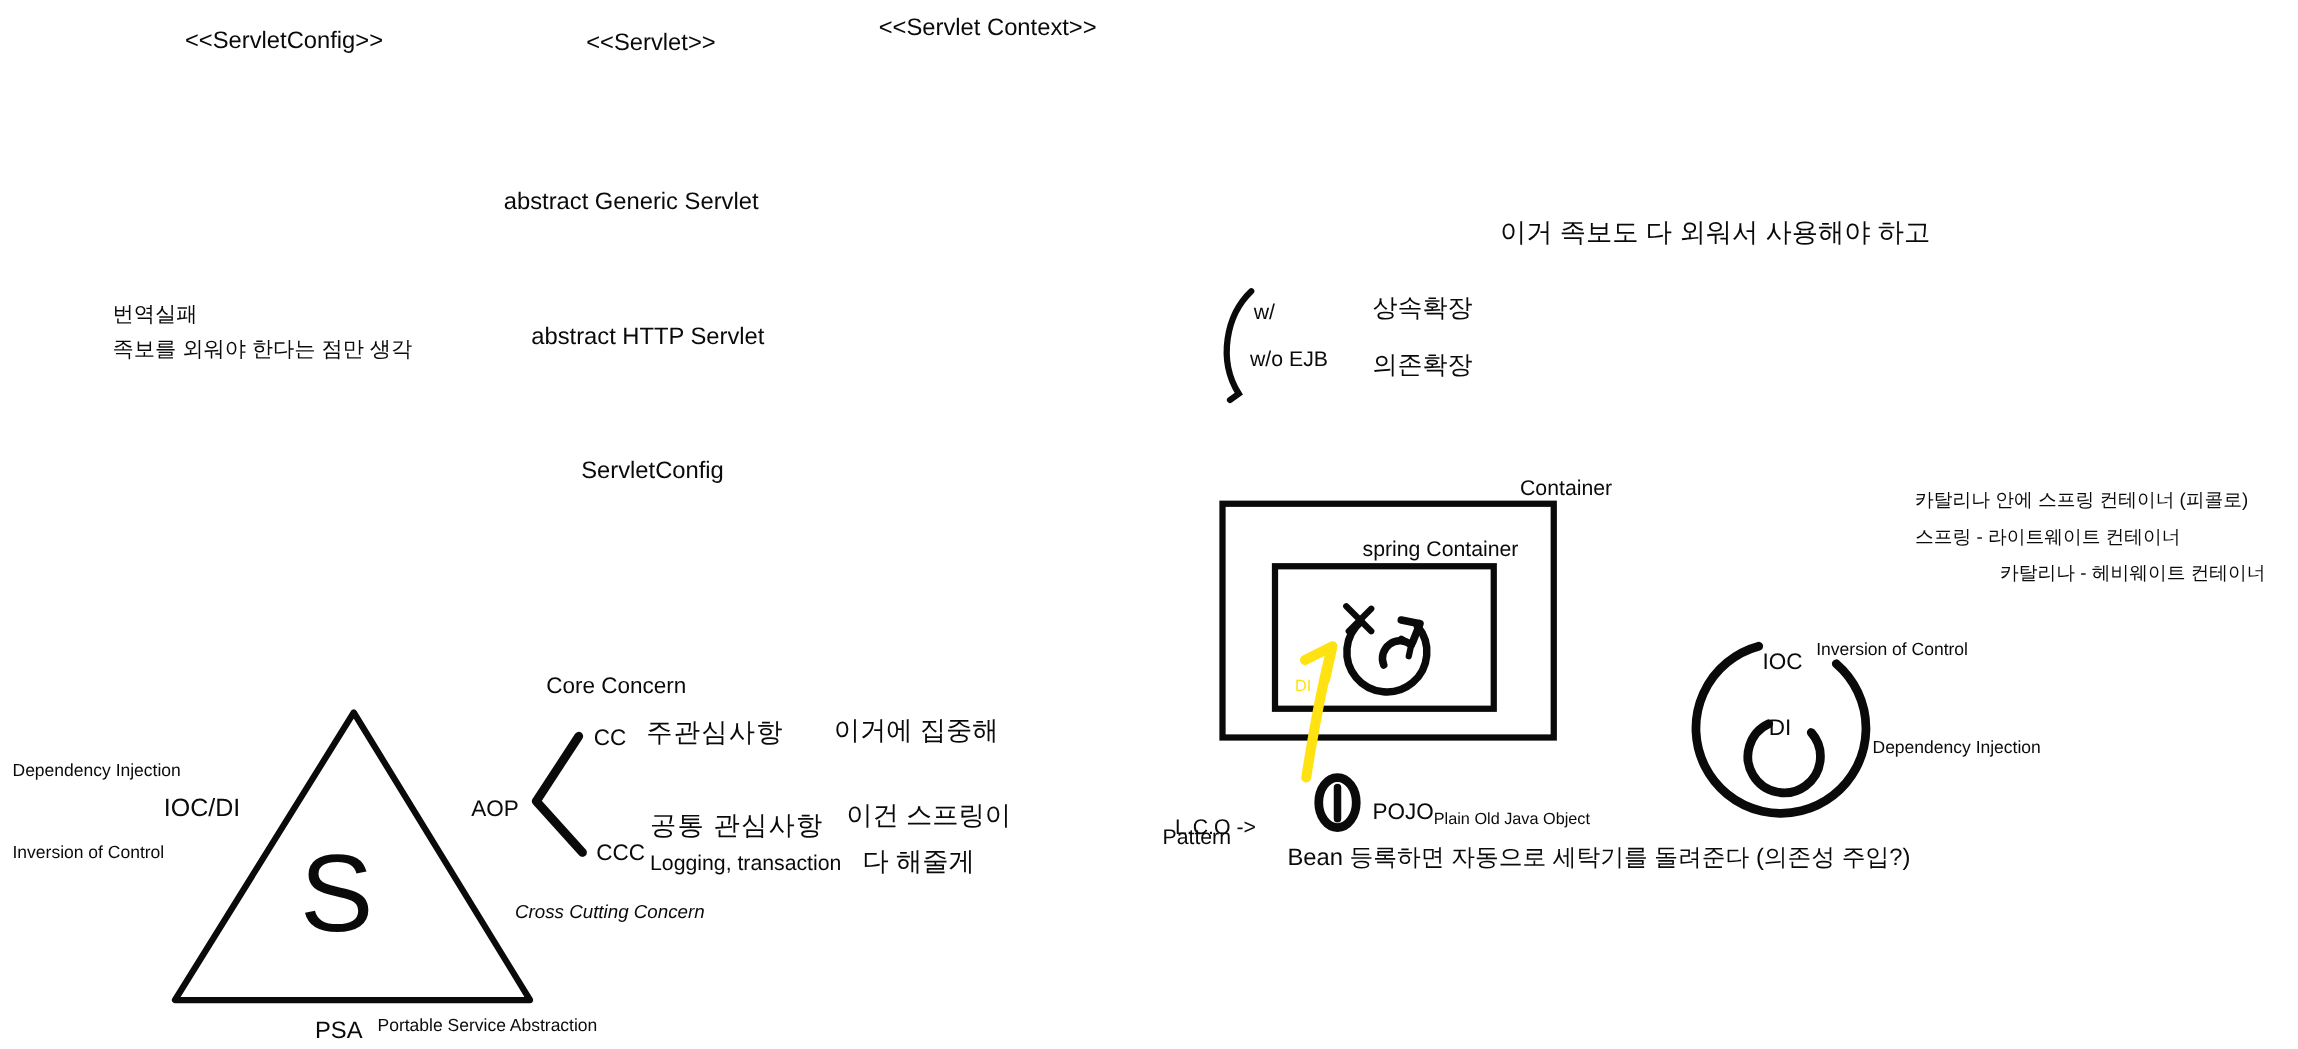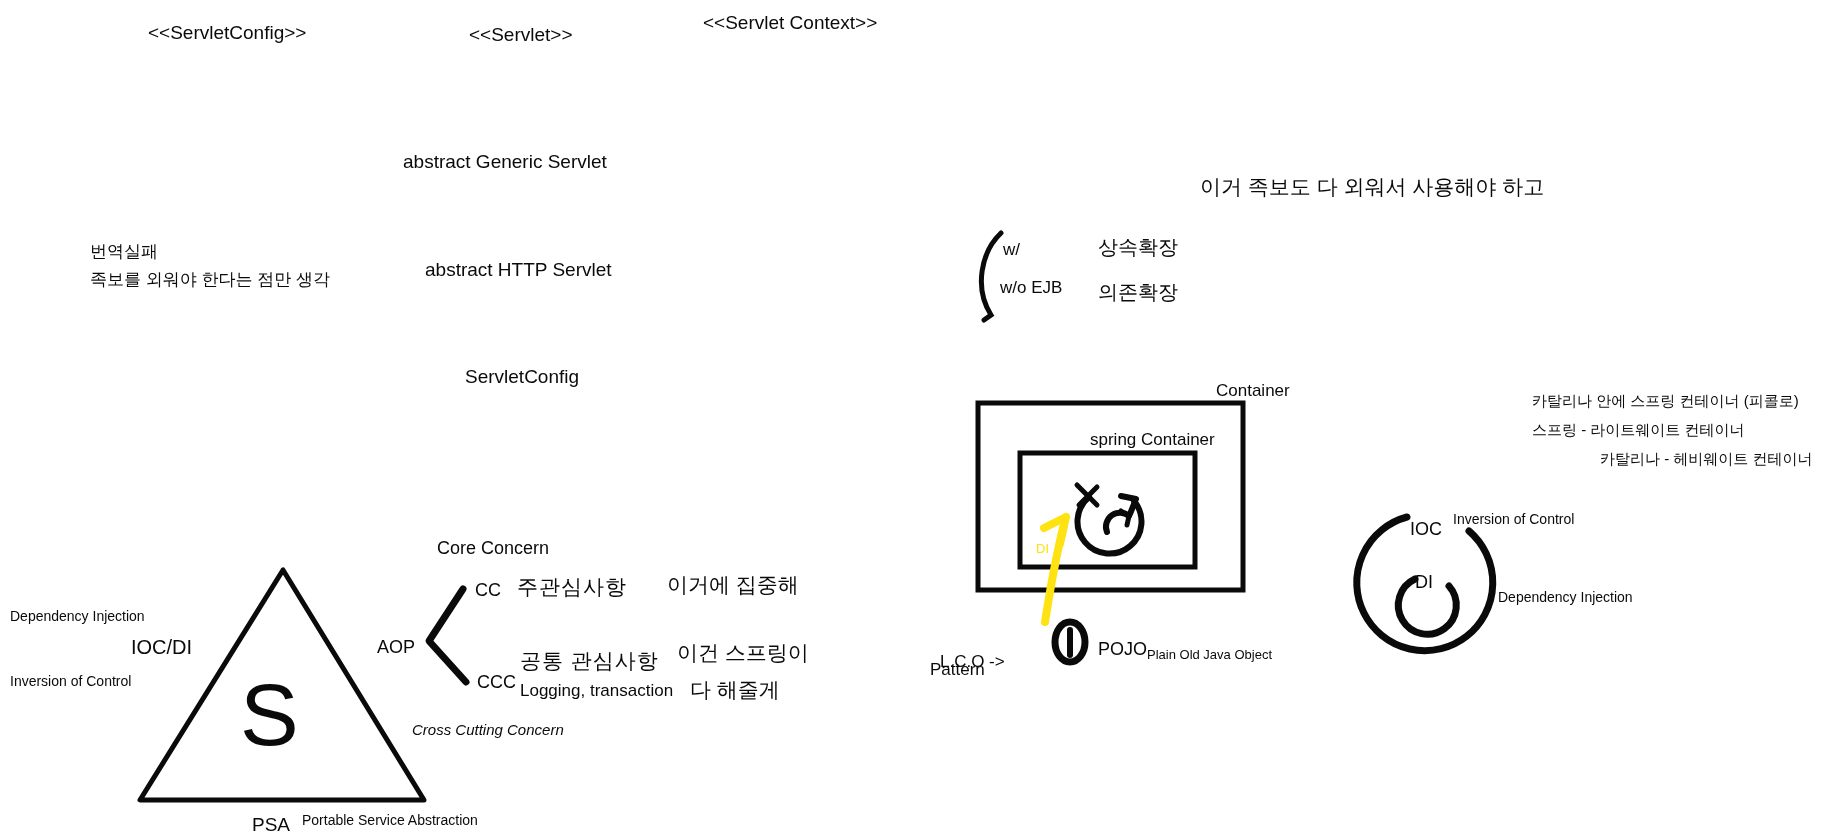--- a/index.html
+++ b/index.html
@@ -83,20 +83,21 @@
 
   <div class="t b" style="left:1410px;top:519px;font-size:18px;">IOC</div>
   <div class="t b" style="left:1453px;top:511px;font-size:14px;">Inversion of Control</div>
   <div class="t b" style="left:1415px;top:572px;font-size:18px;">DI</div>
   <div class="t b" style="left:1498px;top:589px;font-size:14px;">Dependency Injection</div>
 
   <div class="t b" style="left:940px;top:652px;font-size:17px;text-align:right;">L.C.O -&gt;</div>
   <div class="t b" style="left:930px;top:660px;font-size:17px;">Pattern</div>
   <div class="t b" style="left:1098px;top:639px;font-size:18px;">POJO</div>
   <div class="t b" style="left:1147px;top:648px;font-size:13px;">Plain Old Java Object</div>
+  <div class="t" style="left:1030px;top:676px;font-size:19px;">Bean 등록하면 자동으로 세탁기를 돌려준다 (의존성 주입?)</div>
 
   <div class="t b" style="left:240px;top:664px;font-size:88px;">S</div>
   <div class="t b" style="left:10px;top:608px;font-size:14px;">Dependency Injection</div>
   <div class="t b" style="left:131px;top:636px;font-size:20px;">IOC/DI</div>
   <div class="t b" style="left:10px;top:673px;font-size:14px;">Inversion of Control</div>
   <div class="t b" style="left:252px;top:814px;font-size:19px;">PSA</div>
   <div class="t b" style="left:302px;top:812px;font-size:14px;">Portable Service Abstraction</div>
 
   <div class="t" style="left:437px;top:538px;font-size:18px;">Core Concern</div>
   <div class="t b" style="left:377px;top:637px;font-size:18px;">AOP</div>

